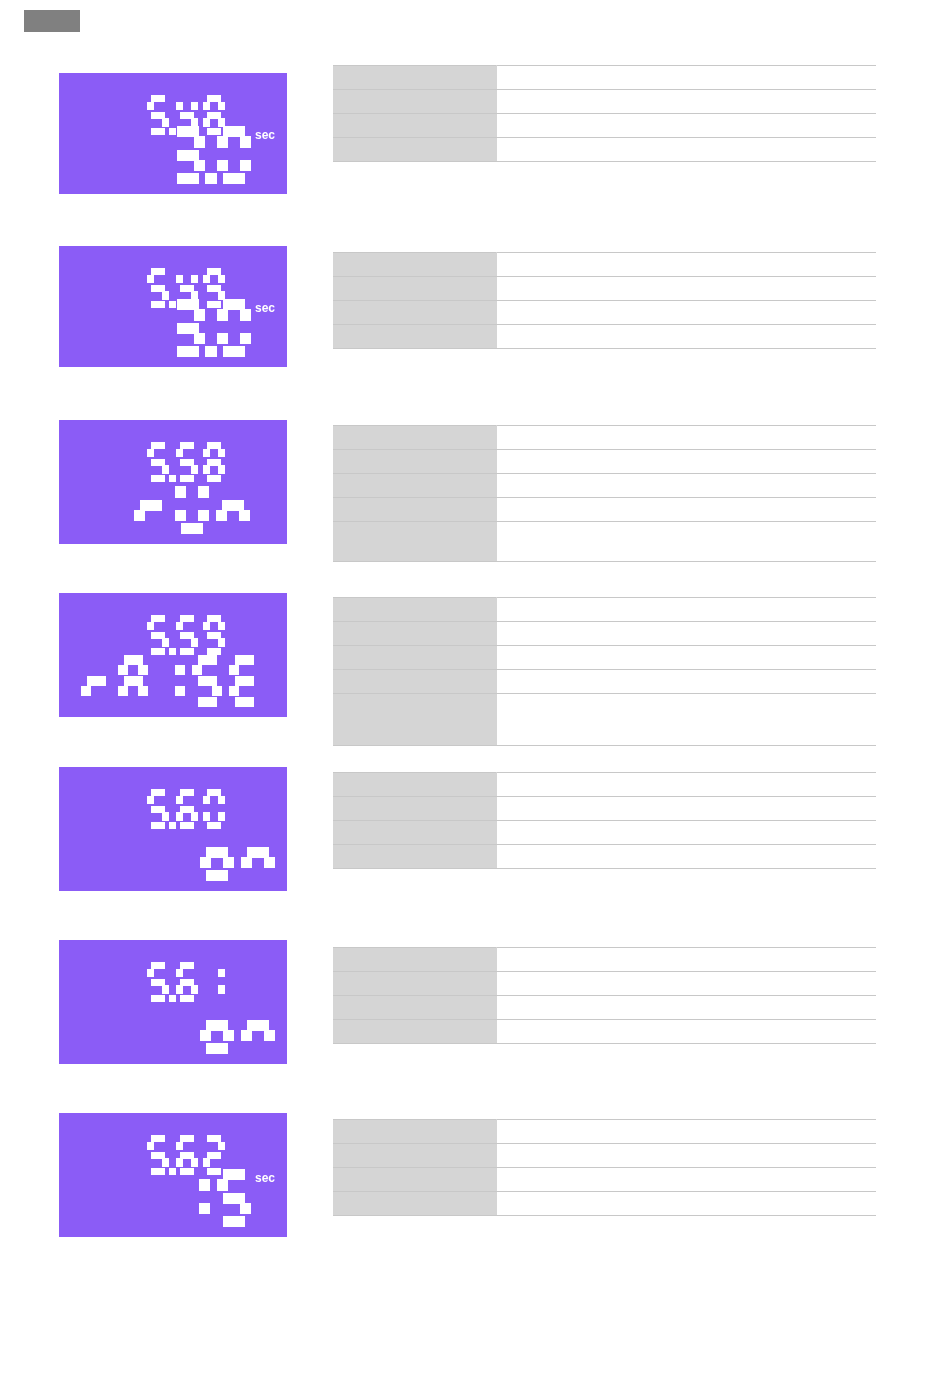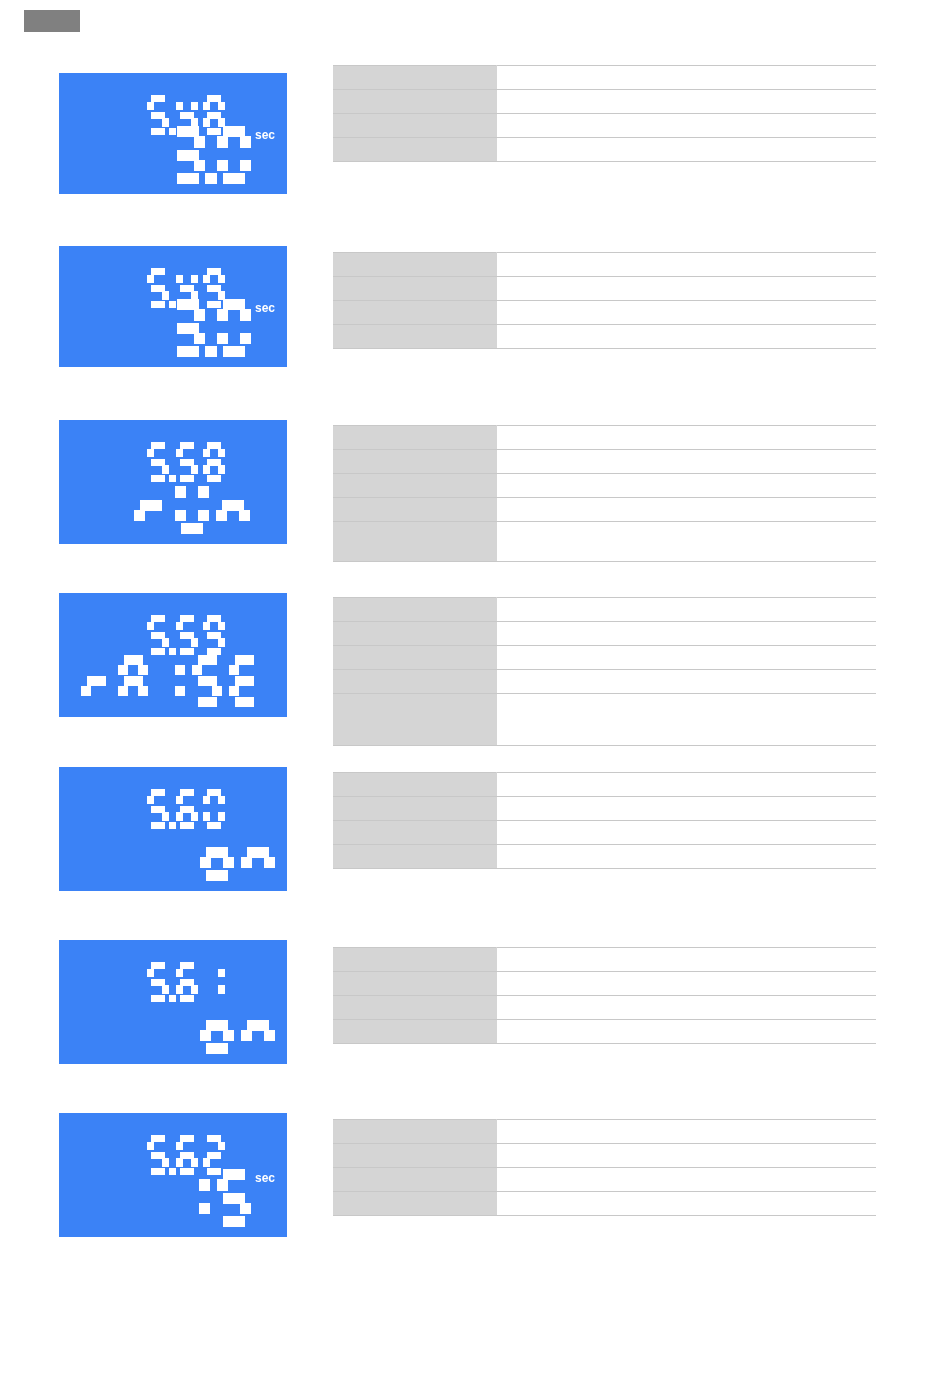--- a/index.html
+++ b/index.html
@@ -21,21 +21,21 @@
     position: absolute;
     left: 24px; top: 10px;
     width: 56px; height: 22px;
     background: #808080;
   }
 
   .lcd {
     position: absolute;
     left: 59px;
     width: 228px;
-    background: #3b82f6;
+    background: #8b5cf6;
     overflow: hidden;
   }
   .lcd-inner {
     position: relative;
     width: 100%; height: 100%;
   }
 
   
   .seg-row {
     position: absolute;

